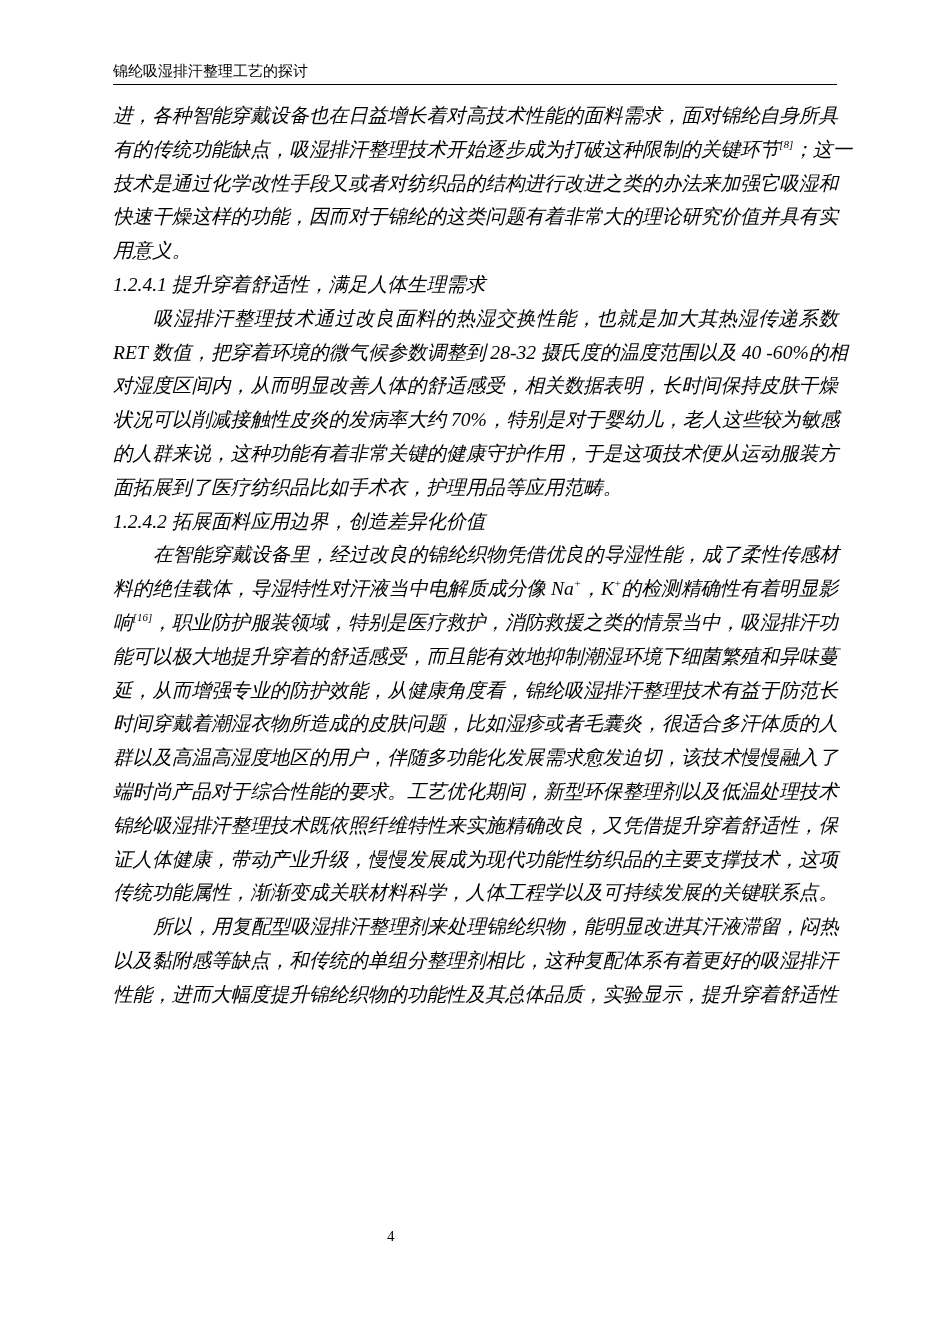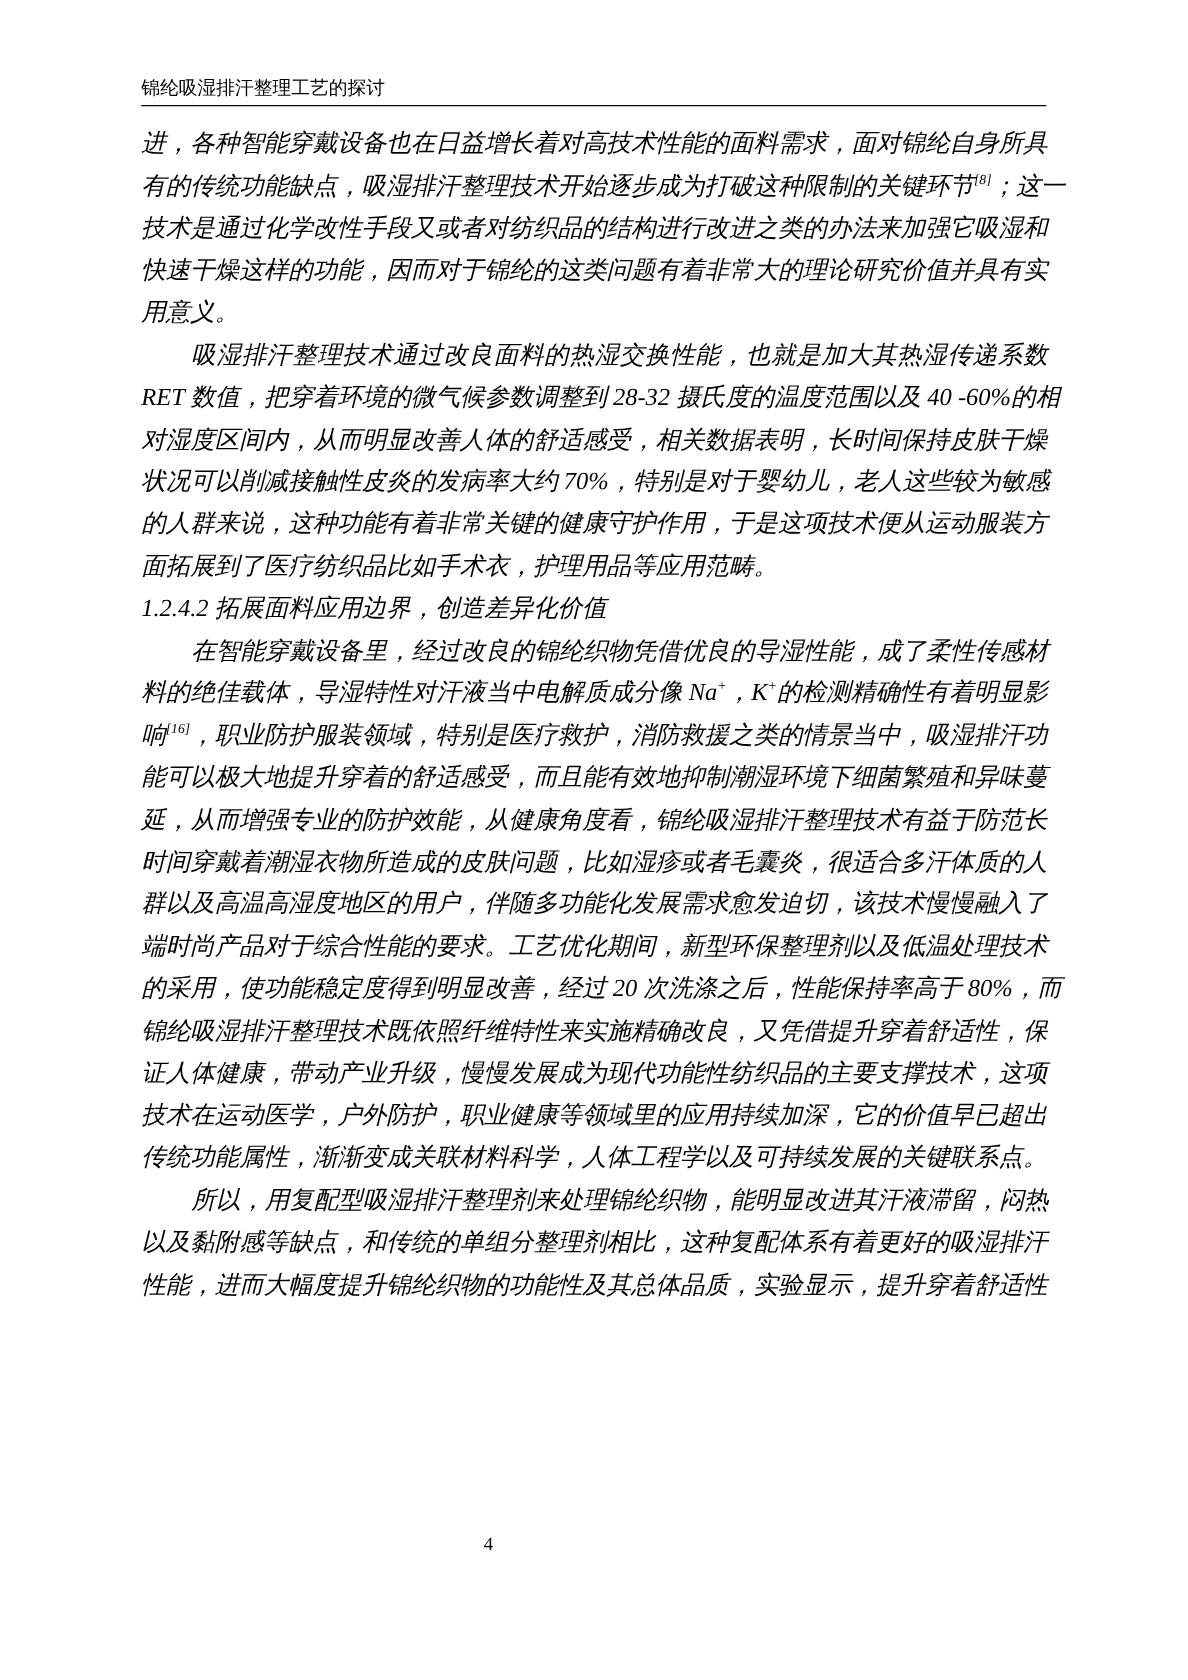--- a/index.html
+++ b/index.html
@@ -24,39 +24,38 @@
   <div class="header">
     <span>锦纶吸湿排汗整理工艺的探讨</span>
   </div>
 
   <div class="body-text">
     <div class="line">进，各种智能穿戴设备也在日益增长着对高技术性能的面料需求，面对锦纶自身所具</div>
     <div class="line"><span>有的传统功能缺点，吸湿排汗整理技术开始逐步成为打破这种限制的关键环节</span><sup>[8]</sup><span>；这一</span></div>
     <div class="line">技术是通过化学改性手段又或者对纺织品的结构进行改进之类的办法来加强它吸湿和</div>
     <div class="line">快速干燥这样的功能，因而对于锦纶的这类问题有着非常大的理论研究价值并具有实</div>
     <div class="line last">用意义。</div>
+    <div class="line heading">1.2.4.1 提升穿着舒适性，满足人体生理需求</div>
     <div class="line indent">吸湿排汗整理技术通过改良面料的热湿交换性能，也就是加大其热湿传递系数</div>
     <div class="line">RET 数值，把穿着环境的微气候参数调整到 28-32 摄氏度的温度范围以及 40 -60%的相</div>
     <div class="line">对湿度区间内，从而明显改善人体的舒适感受，相关数据表明，长时间保持皮肤干燥</div>
     <div class="line">状况可以削减接触性皮炎的发病率大约 70%，特别是对于婴幼儿，老人这些较为敏感</div>
     <div class="line">的人群来说，这种功能有着非常关键的健康守护作用，于是这项技术便从运动服装方</div>
     <div class="line last">面拓展到了医疗纺织品比如手术衣，护理用品等应用范畴。</div>
     <div class="line heading">1.2.4.2 拓展面料应用边界，创造差异化价值</div>
     <div class="line indent">在智能穿戴设备里，经过改良的锦纶织物凭借优良的导湿性能，成了柔性传感材</div>
     <div class="line"><span>料的绝佳载体，导湿特性对汗液当中电解质成分像 Na</span><sup>+</sup><span>，K</span><sup>+</sup><span>的检测精确性有着明显影</span></div>
     <div class="line"><span>响</span><sup>[16]</sup><span>，职业防护服装领域，特别是医疗救护，消防救援之类的情景当中，吸湿排汗功</span></div>
     <div class="line">能可以极大地提升穿着的舒适感受，而且能有效地抑制潮湿环境下细菌繁殖和异味蔓</div>
     <div class="line">延，从而增强专业的防护效能，从健康角度看，锦纶吸湿排汗整理技术有益于防范长</div>
     <div class="line">时间穿戴着潮湿衣物所造成的皮肤问题，比如湿疹或者毛囊炎，很适合多汗体质的人</div>
     <div class="line">群以及高温高湿度地区的用户，伴随多功能化发展需求愈发迫切，该技术慢慢融入了</div>
     <div class="line">端时尚产品对于综合性能的要求。工艺优化期间，新型环保整理剂以及低温处理技术</div>
-    <div class="line">的采用，使功能稳定度得到明显改善，经过 20 次洗涤之后，性能保持率高于 80%，而</div>
     <div class="line">锦纶吸湿排汗整理技术既依照纤维特性来实施精确改良，又凭借提升穿着舒适性，保</div>
     <div class="line">证人体健康，带动产业升级，慢慢发展成为现代功能性纺织品的主要支撑技术，这项</div>
-    <div class="line">技术在运动医学，户外防护，职业健康等领域里的应用持续加深，它的价值早已超出</div>
     <div class="line last">传统功能属性，渐渐变成关联材料科学，人体工程学以及可持续发展的关键联系点。</div>
     <div class="line indent">所以，用复配型吸湿排汗整理剂来处理锦纶织物，能明显改进其汗液滞留，闷热</div>
     <div class="line">以及黏附感等缺点，和传统的单组分整理剂相比，这种复配体系有着更好的吸湿排汗</div>
     <div class="line">性能，进而大幅度提升锦纶织物的功能性及其总体品质，实验显示，提升穿着舒适性</div>
   </div>
 
   <div class="pagenum">4</div>
 </div>
 
 </body></html>

